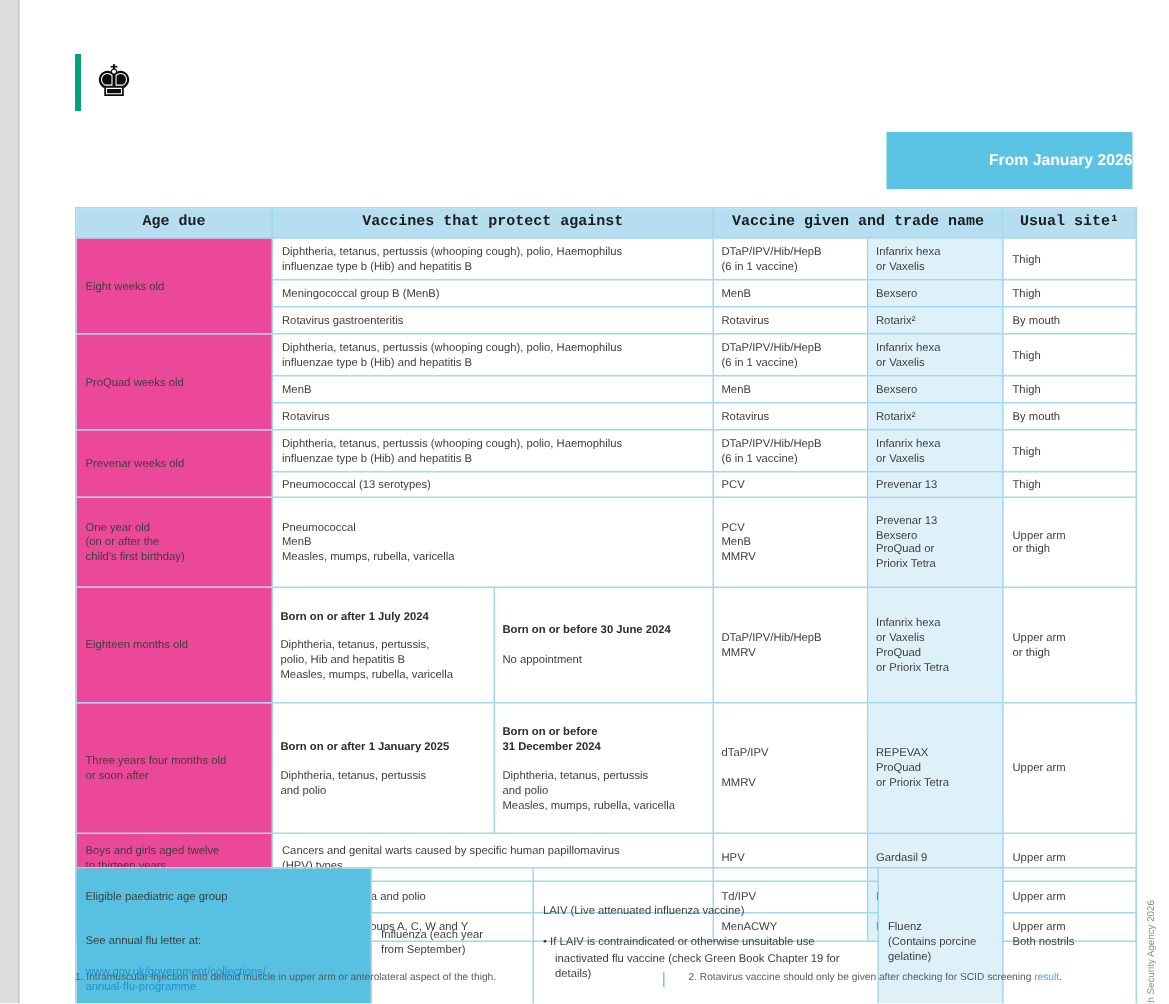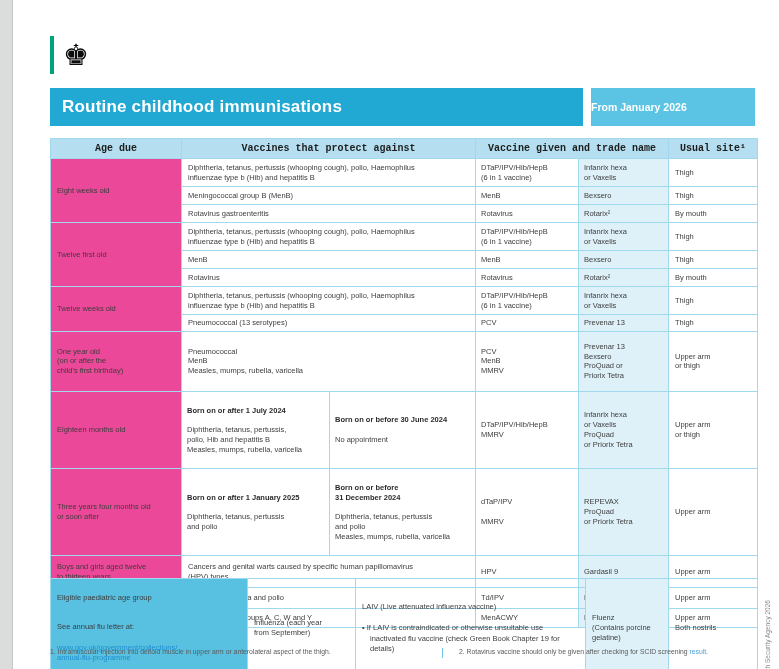--- a/index.html
+++ b/index.html
@@ -10,21 +10,21 @@
 
   
   .logo { position:absolute; left:50px; top:35px; height:40px; display:flex; align-items:center; }
   .logo-bar { width:4px; height:38px; background:#00a47a; margin-right:9px; }
   .crown { font-size:29px; line-height:38px; color:#0b0c0c; margin-right:8px; }
   .logo-text { font-size:16.5px; color:#0b0c0c; letter-spacing:.2px; }
 
   
   .banner { position:absolute; left:50px; top:88px; width:533px; height:38px; background:#21a8d3; display:flex; align-items:center; }
   .banner-title { color:#fff; font-weight:bold; font-size:17px; padding-left:12px; letter-spacing:.2px; }
-  .badge { position:absolute; left:591px; top:88px; width:164px; height:38px; background:#5bc3e3; display:flex; align-items:center; justify-content:flex-start; }
+  .badge { position:absolute; left:591px; top:88px; width:164px; height:38px; background:#5bc3e3; display:flex; align-items:center; justify-content:flex-end; }
   .badge-text { color:#fff; font-weight:bold; font-size:10.5px; }
 
   
   table.sched { position:absolute; left:50px; top:138px; width:707px; border-collapse:collapse; table-layout:fixed; }
   table.sched th, table.sched td { border:1px solid #a0d9ee; font-size:7.5px; color:#3d3d3d; vertical-align:middle; white-space:pre-line; line-height:1.3; }
   table.sched th { background:#b5dff0; color:#1d1d1d; font-weight:bold; font-size:10px; text-align:center; height:20px;font-family:Liberation Mono, monospace; }
   td.age { background:#ec4899; padding:3px 4px 3px 6px; }
   td.protect { padding:3px 6px; }
   td.given { padding:3px 5px; }
   td.trade { background:#def1f9; padding:3px 5px; }
@@ -57,23 +57,20 @@
 <body>
 
 <div class="page">
   <div class="edge-strip"></div>
 
   <div class="logo">
     <div class="logo-bar"></div>
     <span class="crown">♚</span>
   </div>
 
-  <div class="banner">
-    <span class="banner-title">Routine childhood immunisations</span>
-  </div>
   <div class="badge">
     <span class="badge-text">From January 2026</span>
   </div>
 
   <table class="sched">
     <colgroup>
       <col style="width:131px">
         <col style="width:148px">
         <col style="width:146px">
       <col style="width:103px">
@@ -105,21 +102,21 @@
       <td class="site">Thigh</td>
     </tr>
     <tr style="height:18px">
       <td class="protect" colspan="2">Rotavirus gastroenteritis</td>
       <td class="given">Rotavirus</td>
       <td class="trade">Rotarix²</td>
       <td class="site">By mouth</td>
     </tr>
 
     <tr style="height:28px">
-      <td class="age" rowspan="3">Twelve first old</td>
+      <td class="age" rowspan="3">ProQuad weeks old</td>
       <td class="protect" colspan="2">Diphtheria, tetanus, pertussis (whooping cough), polio, Haemophilus
 influenzae type b (Hib) and hepatitis B</td>
       <td class="given">DTaP/IPV/Hib/HepB
 (6 in 1 vaccine)</td>
       <td class="trade">Infanrix hexa
 or Vaxelis</td>
       <td class="site">Thigh</td>
     </tr>
     <tr style="height:18px">
       <td class="protect" colspan="2">MenB</td>
@@ -128,21 +125,21 @@
       <td class="site">Thigh</td>
     </tr>
     <tr style="height:18px">
       <td class="protect" colspan="2">Rotavirus</td>
       <td class="given">Rotavirus</td>
       <td class="trade">Rotarix²</td>
       <td class="site">By mouth</td>
     </tr>
 
     <tr style="height:28px">
-      <td class="age" rowspan="2">Twelve weeks old</td>
+      <td class="age" rowspan="2">Prevenar weeks old</td>
       <td class="protect" colspan="2">Diphtheria, tetanus, pertussis (whooping cough), polio, Haemophilus
 influenzae type b (Hib) and hepatitis B</td>
       <td class="given">DTaP/IPV/Hib/HepB
 (6 in 1 vaccine)</td>
       <td class="trade">Infanrix hexa
 or Vaxelis</td>
       <td class="site">Thigh</td>
     </tr>
     <tr style="height:16px">
       <td class="protect" colspan="2">Pneumococcal (13 serotypes)</td>

